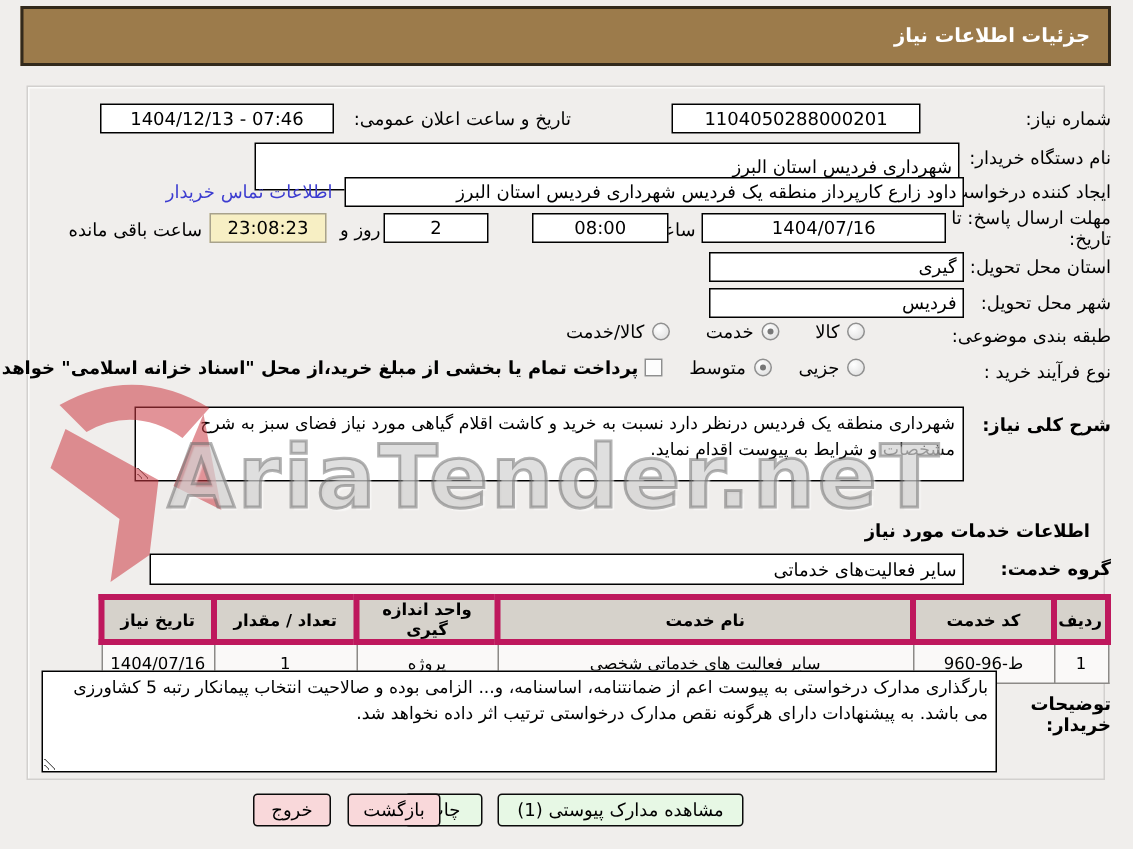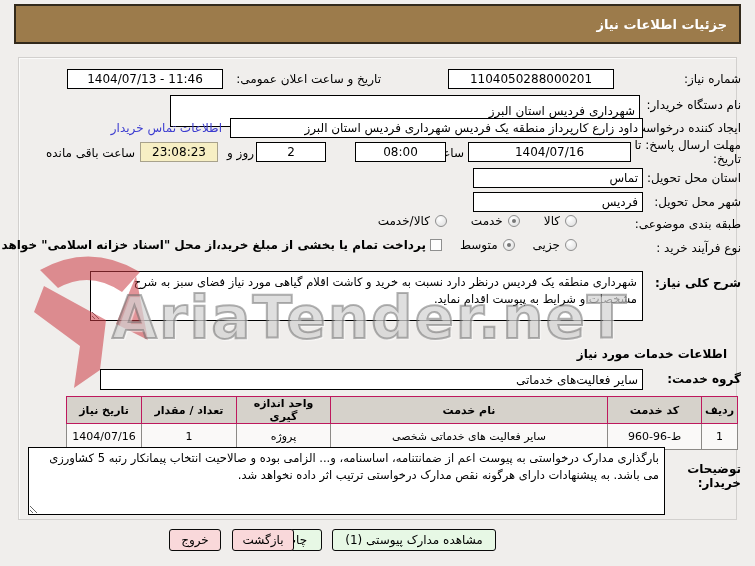--- a/index.html
+++ b/index.html
@@ -21,21 +21,21 @@
   .optrow{position:absolute;display:flex;align-items:center;gap:24px;white-space:nowrap;}
   .opt{display:flex;align-items:center;gap:5px;}
   .radio{width:12px;height:12px;border-radius:50%;border:1px solid #8f8f8f;box-sizing:border-box;
     background:radial-gradient(circle at 35% 30%,#ffffff,#dcdcdc);display:inline-block;position:relative;flex:0 0 auto;}
   .radio.checked::after{content:"";position:absolute;left:3px;top:3px;width:4px;height:4px;border-radius:50%;background:#777;}
   .checkbox{width:12px;height:12px;border:1px solid #8f8f8f;background:#fdfdfd;box-sizing:border-box;display:inline-block;flex:0 0 auto;}
   .txt{position:absolute;background:#fff;border:1px solid #000;box-sizing:border-box;font-family:inherit;font-size:11.5px;
     line-height:1.5;padding:2px 5px;direction:rtl;text-align:right;resize:both;overflow:hidden;color:#000;}
   table.svc{position:absolute;left:66px;top:396px;width:671px;border-collapse:collapse;table-layout:fixed;
     border:1px solid #8c8a87;font-size:11px;}
-  table.svc th{background:#d6d2cb;font-weight:bold;border:1px solid #be185d;height:23px;padding:0 2px;}
+  table.svc th{background:#d6d2cb;font-weight:bold;border:4px solid #be185d;height:23px;padding:0 2px;}
   table.svc td{background:#faf9f8;border:1px solid #8c8a87;height:25px;text-align:center;padding:0 2px;}
   .btn{position:absolute;top:529px;height:22px;border:1px solid #0a0a0a;border-radius:3px;box-sizing:border-box;
     display:flex;align-items:center;justify-content:center;font-size:12px;cursor:pointer;}
   .btn.green{background:#e7f8e5;}
   .btn.pink{background:#f9d8da;margin-left:30px;}
   .wm-text{position:absolute;left:112px;top:284px;z-index:60;pointer-events:none;direction:ltr;
     font-weight:bold;font-size:58px;letter-spacing:2px;color:rgba(170,170,170,0.38);
     -webkit-text-stroke:2px rgba(105,105,105,0.5);text-shadow:2px 2px 1px rgba(255,255,255,0.55);}
   .wm-logo{position:absolute;left:18px;top:248px;z-index:60;pointer-events:none;opacity:0.55;}
 </style>
@@ -44,21 +44,21 @@
 
 <div class="page">
 
   <div class="titlebar">جزئیات اطلاعات نیاز</div>
 
   <div class="groupbox"></div>
 
   <div class="lbl" style="right:14px;top:72px;">شماره نیاز:</div>
   <div class="inp center ltr" style="left:448px;top:69px;width:166px;height:20px;">1104050288000201</div>
   <div class="lbl" style="right:374px;top:72px;">تاریخ و ساعت اعلان عمومی:</div>
-  <div class="inp center ltr" style="left:67px;top:69px;width:156px;height:20px;">1404/07/13 - 11:46</div>
+  <div class="inp center ltr" style="left:67px;top:69px;width:156px;height:20px;">1404/12/13 - 07:46</div>
 
   <div class="lbl" style="right:14px;top:98px;">نام دستگاه خریدار:</div>
   <div class="inp" style="left:170px;top:95px;width:470px;height:32px;">شهرداری فردیس استان البرز</div>
 
   <div class="lbl" style="right:14px;top:121px;">ایجاد کننده درخواست:</div>
   <div class="inp" style="left:230px;top:118px;width:413px;height:20px;padding-left:20px;">داود زارع کارپرداز منطقه یک فردیس شهرداری فردیس استان البرز</div>
   <div class="link" style="right:533px;top:121px;">اطلاعات تماس خریدار</div>
 
   <div class="lbl" style="right:14px;top:138px;text-align:right;">
     <span>مهلت ارسال پاسخ: تا</span><br>
@@ -66,21 +66,21 @@
   </div>
   <div class="inp center ltr" style="left:468px;top:142px;width:163px;height:20px;">1404/07/16</div>
   <div class="lbl" style="right:291px;top:146px;">ساعت</div>
   <div class="inp center ltr" style="left:355px;top:142px;width:91px;height:20px;">08:00</div>
   <div class="inp center" style="left:256px;top:142px;width:70px;height:20px;">2</div>
   <div class="lbl" style="right:501px;top:146px;">روز و</div>
   <div class="countdown" style="left:140px;top:142px;width:78px;height:20px;">23:08:23</div>
   <div class="lbl" style="right:620px;top:146px;">ساعت باقی مانده</div>
 
   <div class="lbl" style="right:14px;top:171px;">استان محل تحویل:</div>
-  <div class="inp" style="left:473px;top:168px;width:170px;height:20px;">تماس</div>
+  <div class="inp" style="left:473px;top:168px;width:170px;height:20px;">گیری</div>
   <div class="lbl" style="right:14px;top:195px;">شهر محل تحویل:</div>
   <div class="inp" style="left:473px;top:192px;width:170px;height:20px;">فردیس</div>
 
   <div class="lbl" style="right:14px;top:217px;">طبقه بندی موضوعی:</div>
   <div class="optrow" style="right:178px;top:214px;">
     <span class="opt">
       <span class="radio"></span>
       <span>کالا</span>
     </span>
     <span class="opt">

